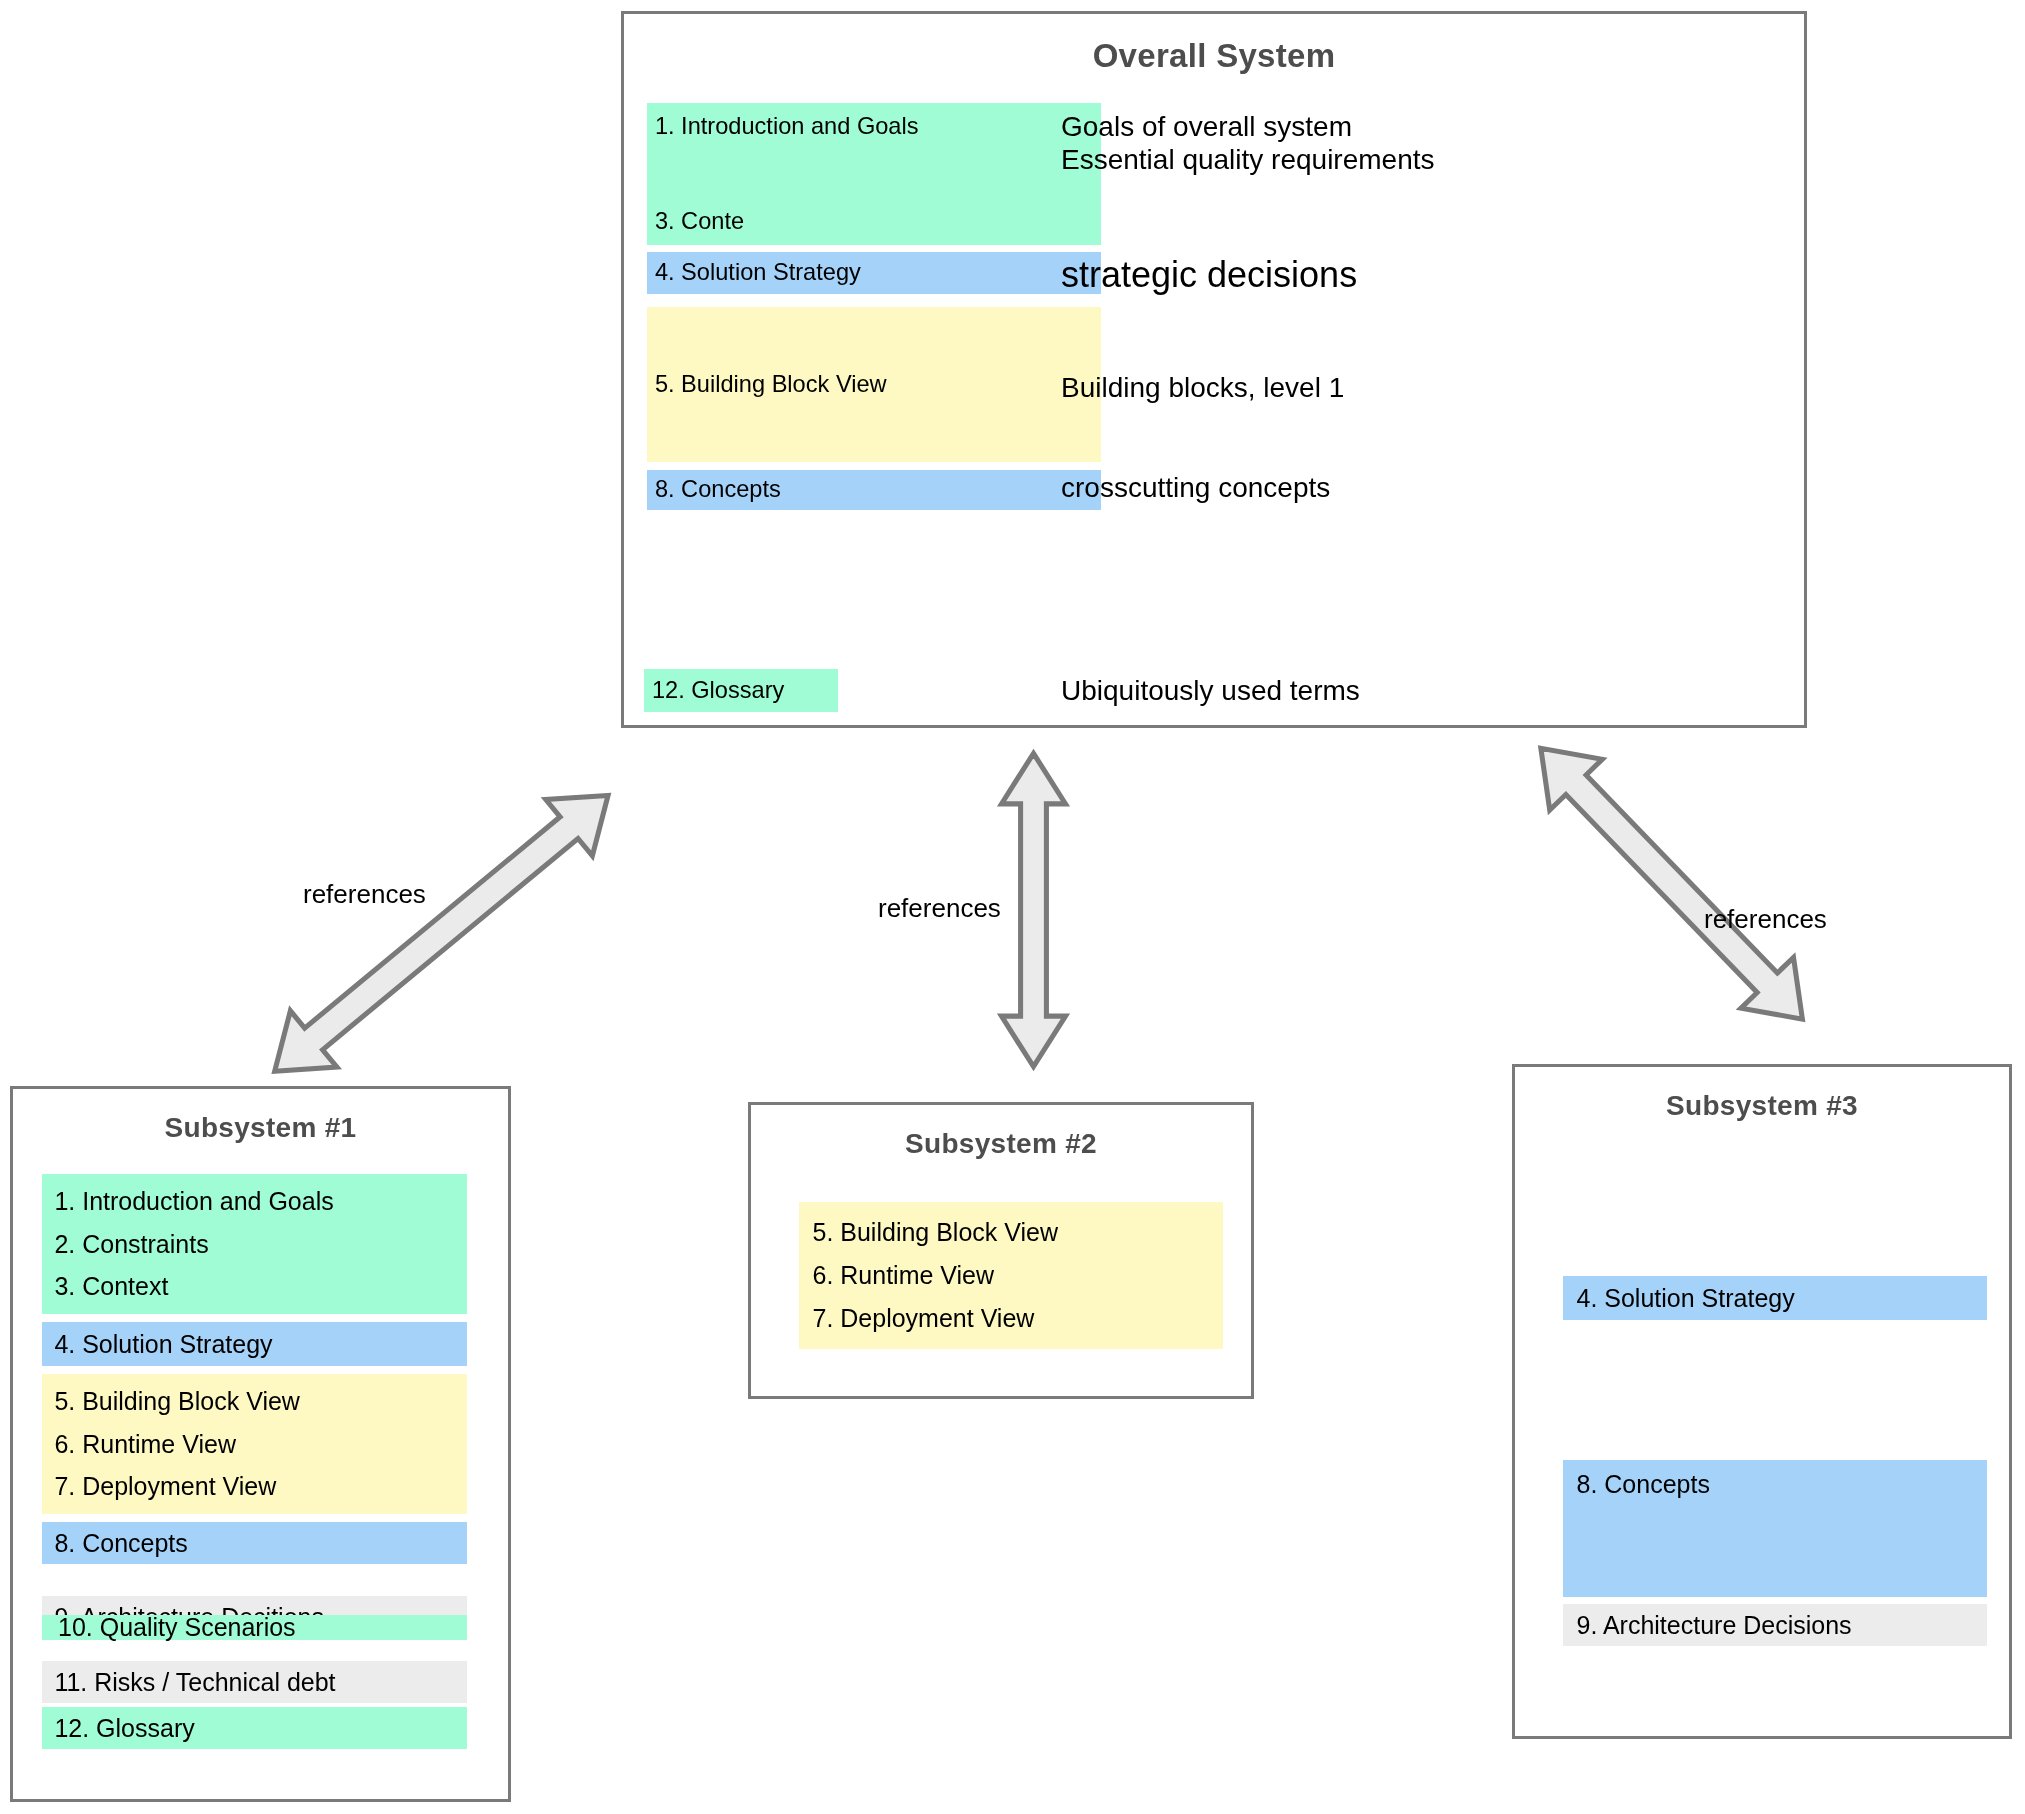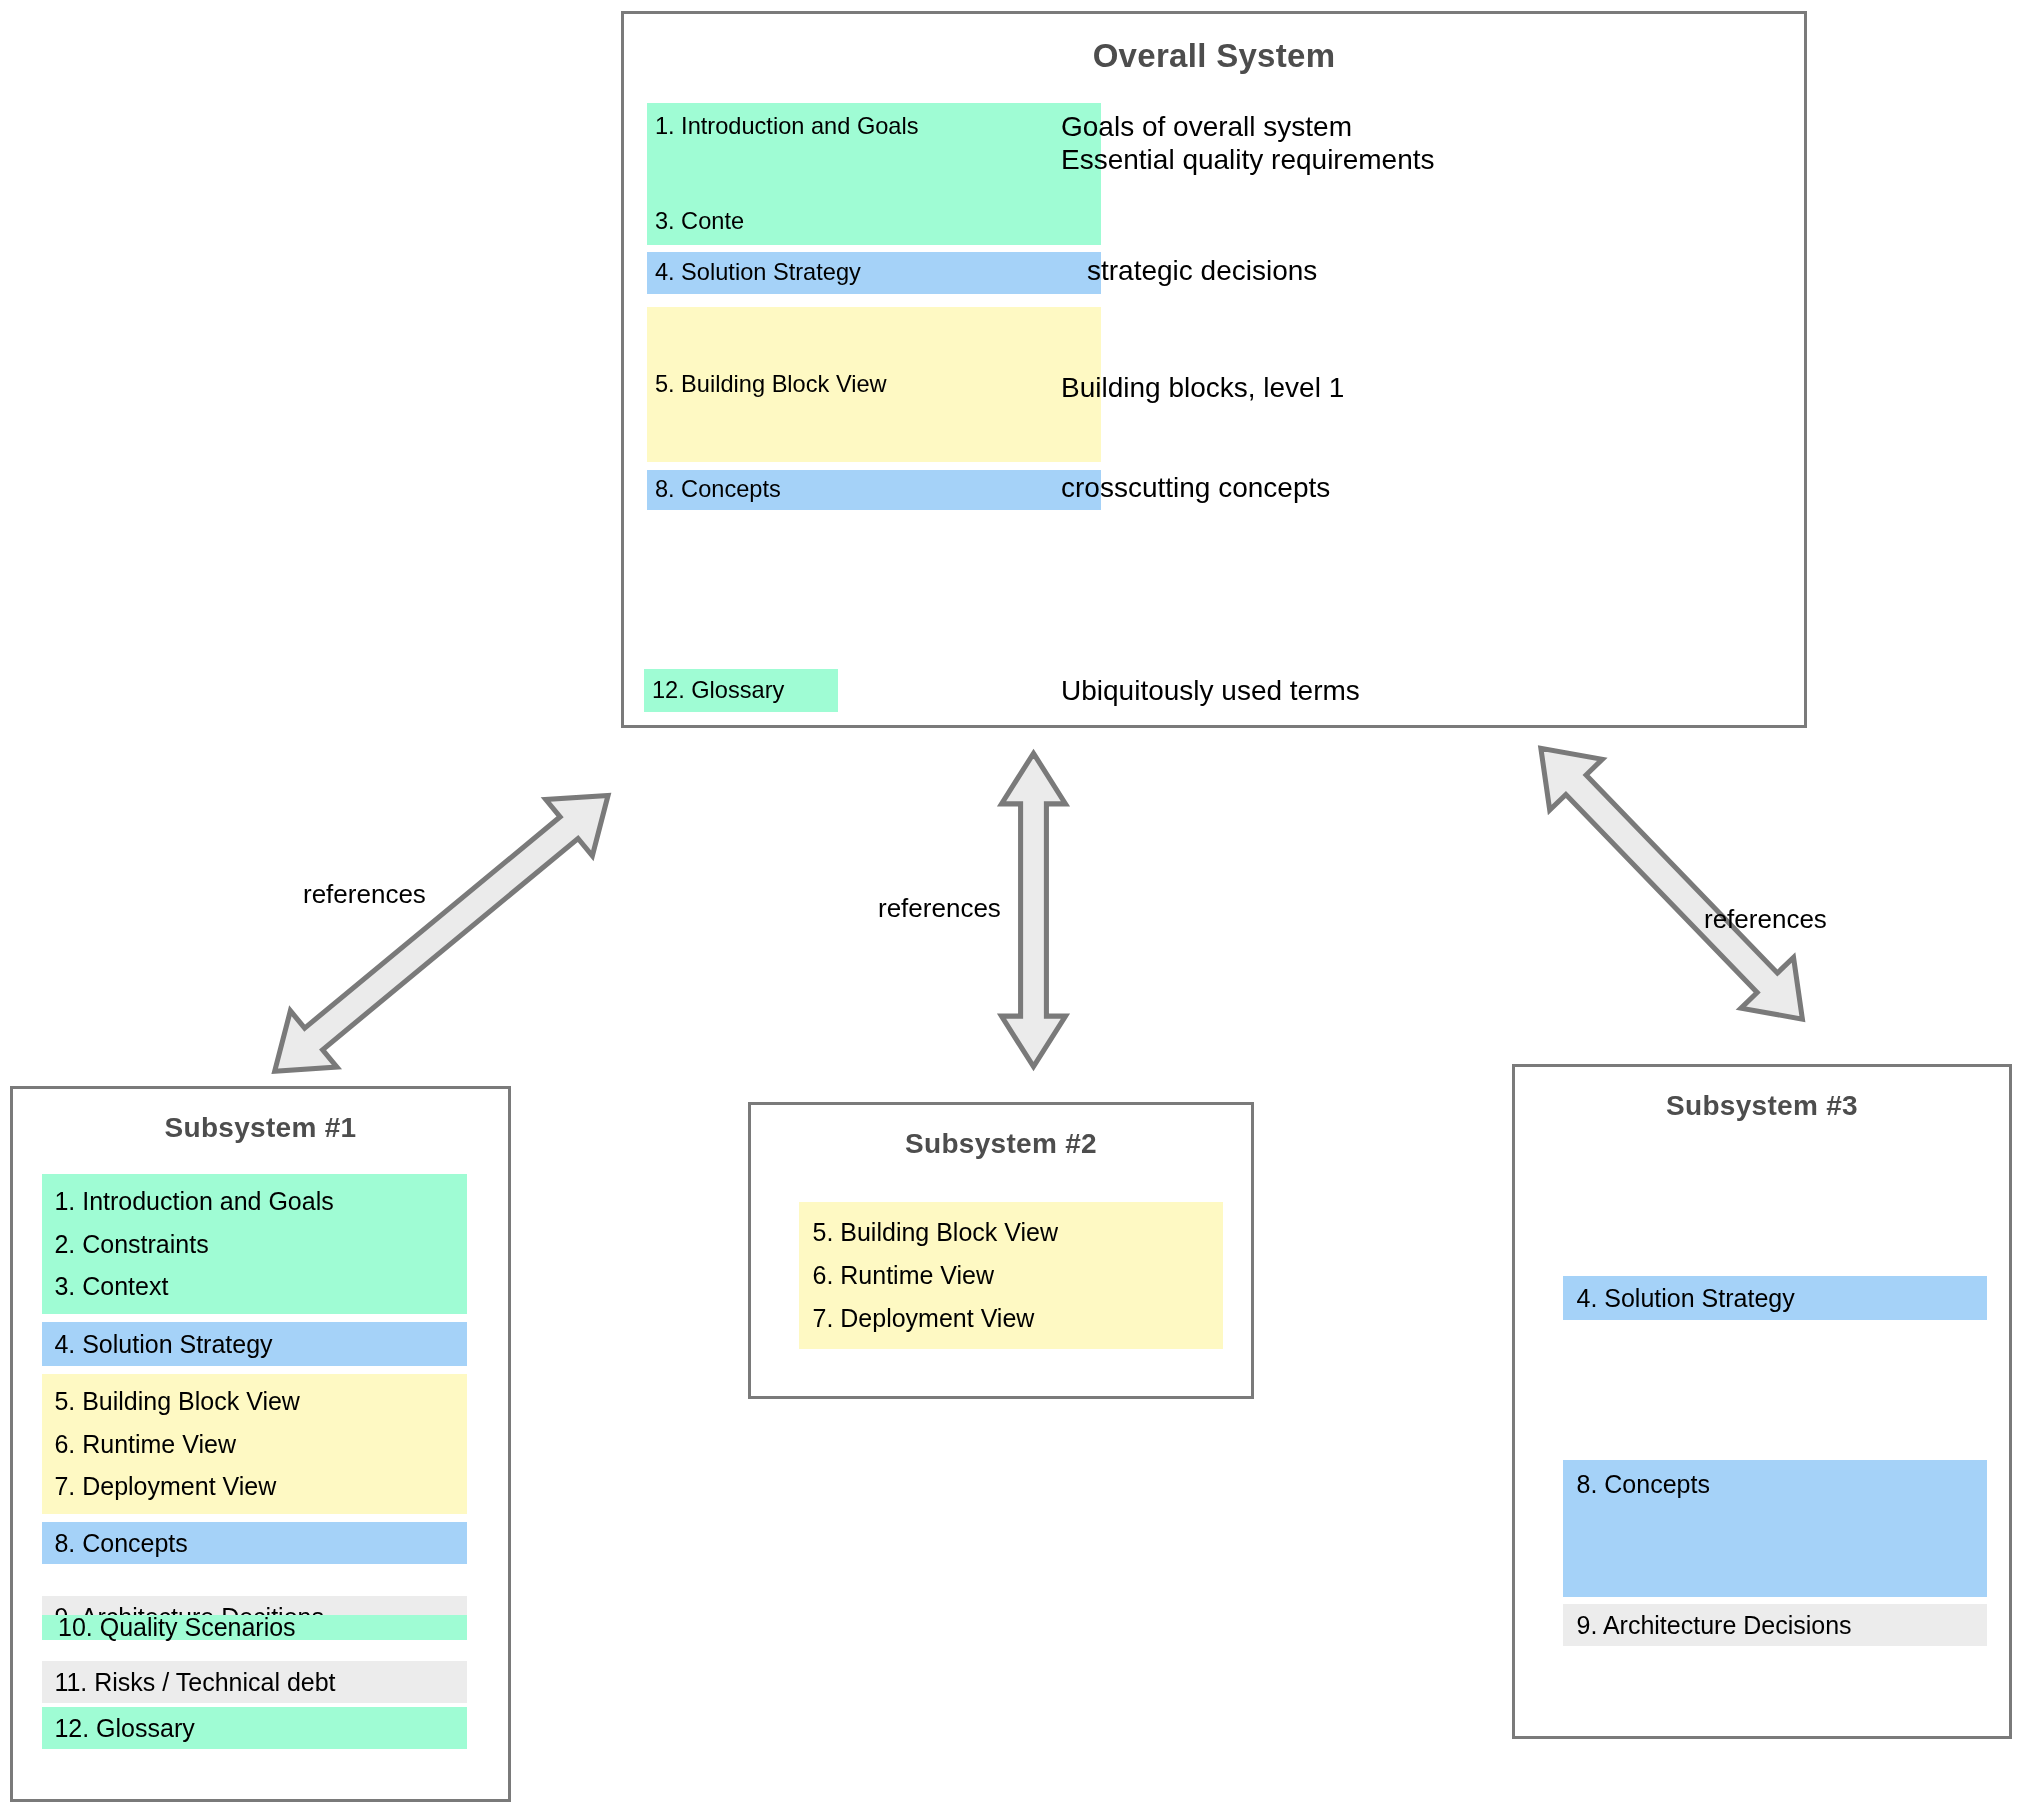--- a/index.html
+++ b/index.html
@@ -95,21 +95,21 @@
 
     <div class="bar c-green" style="left:20px; top:655px; width:194px; height:43px; padding:0 7.9px;">
       <div class="bar-line" style="font-size:23.6px;">12. Glossary</div>
     </div>
 
     <div class="note" style="left:437px; top:96px; font-size:28px;">
       <div>Goals of overall system</div>
       <div>Essential quality requirements</div>
     </div>
 
-    <div class="note" style="left:437px; top:240px; font-size:28px;margin-left:26px;">strategic decisions</div>
+    <div class="note" style="left:437px; top:240px; font-size:36px;">strategic decisions</div>
 
     <div class="note" style="left:437px; top:357px; font-size:28px;">Building blocks, level 1</div>
 
     <div class="note" style="left:437px; top:457px; font-size:28px;">crosscutting concepts</div>
 
     <div class="note" style="left:437px; top:660px; font-size:28px;">Ubiquitously used terms</div>
   </div>
 
   <div class="sysbox" style="left:10px; top:1086px; width:501px; height:716px;">
 

